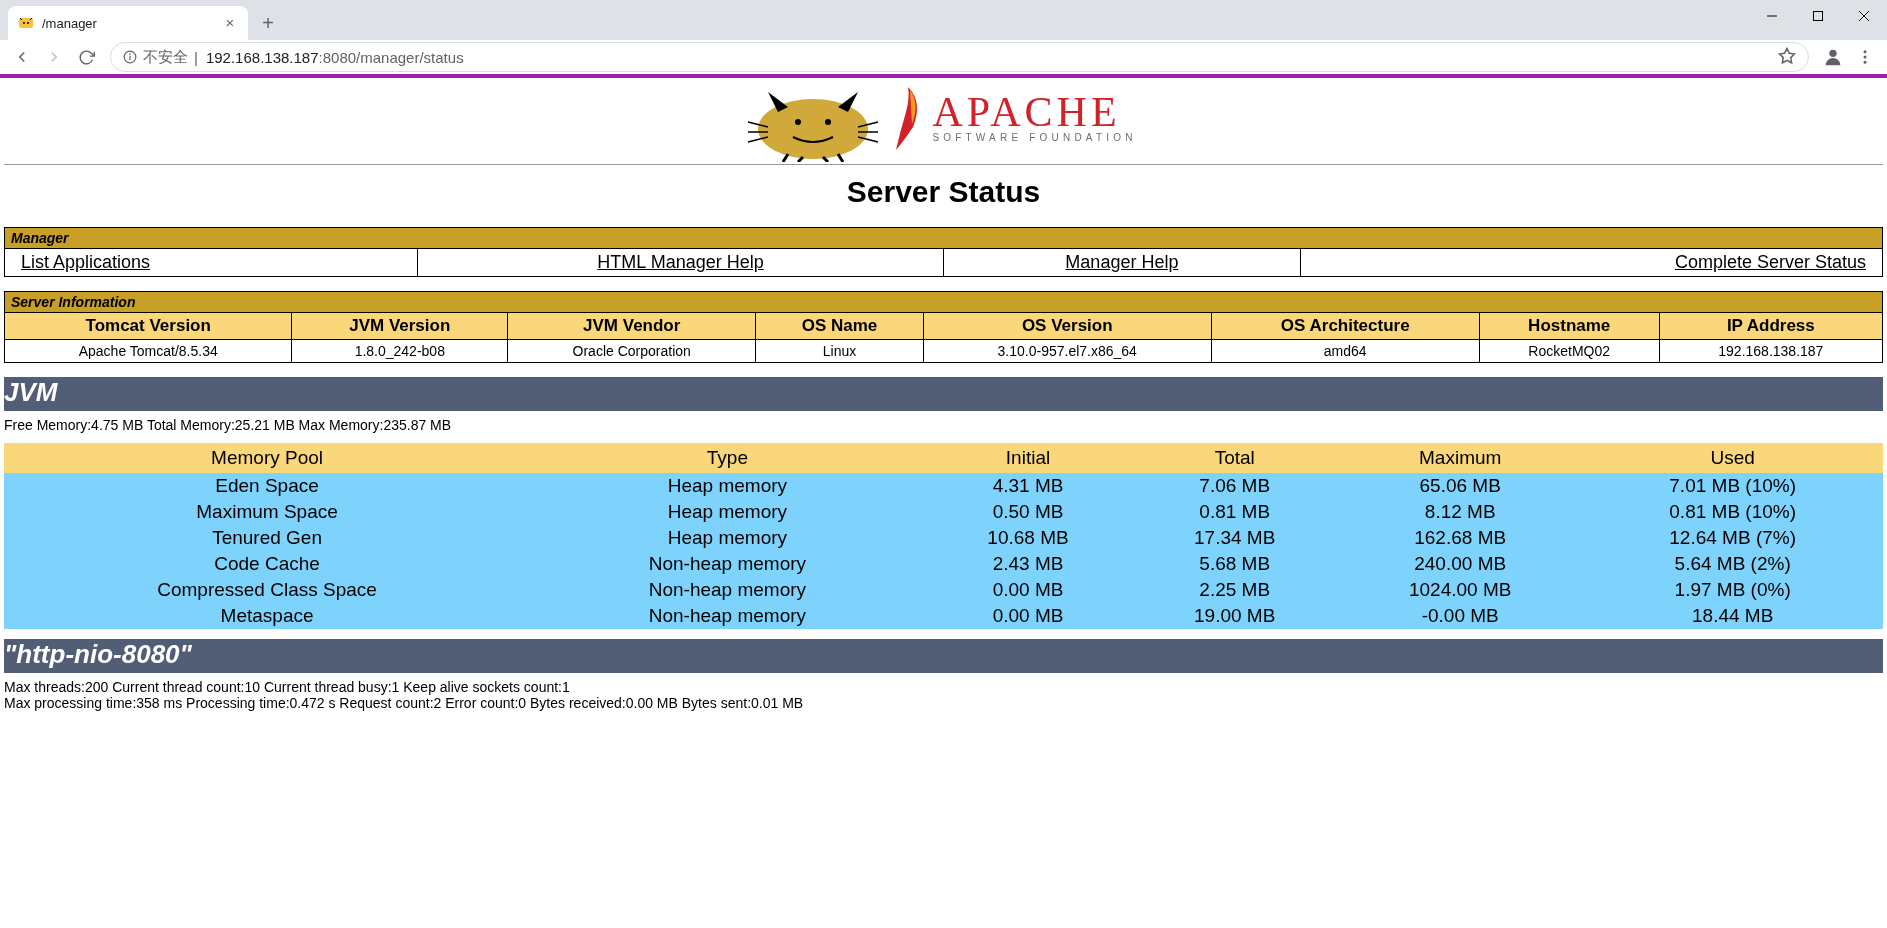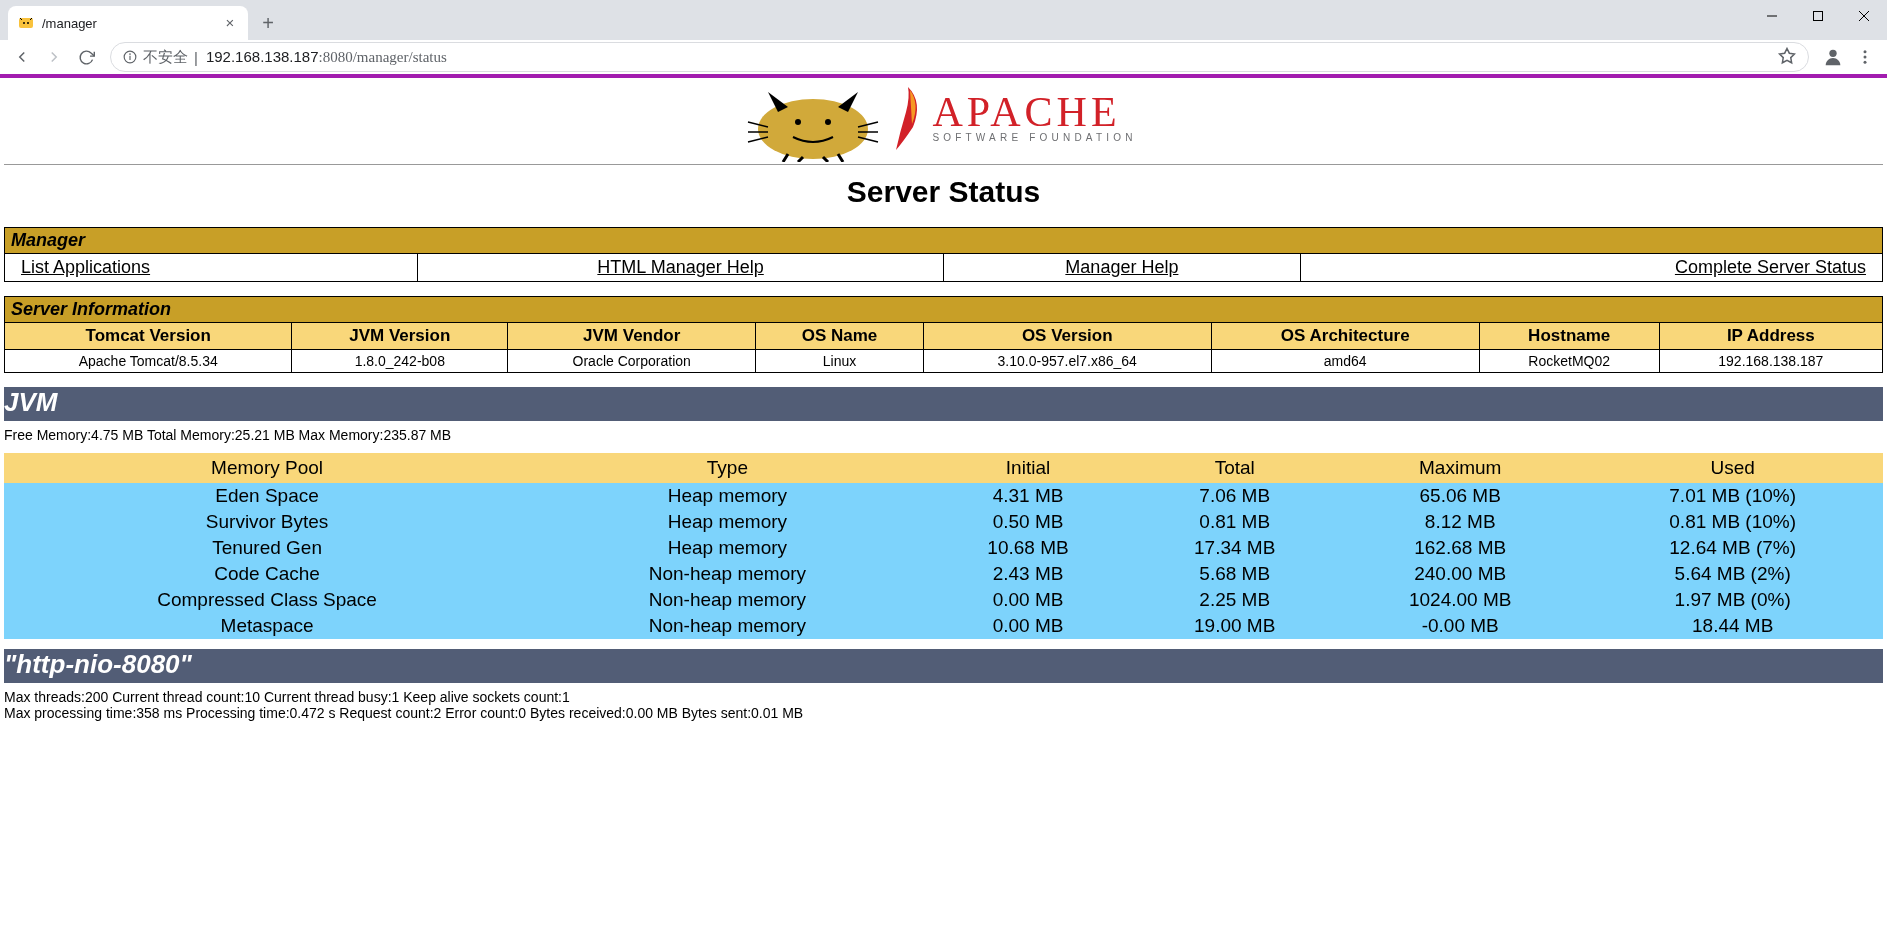--- a/index.html
+++ b/index.html
@@ -15,39 +15,39 @@
   .new-tab { width:28px; height:28px; display:flex; align-items:center; justify-content:center; color:#5f6368; font-size:20px; cursor:pointer; margin-left:6px; margin-bottom:3px; }
   .window-controls { position:absolute; right:0; top:0; height:40px; display:flex; }
   .wc { width:46px; height:32px; display:flex; align-items:center; justify-content:center; color:#000; cursor:pointer; }
   .wc svg { stroke:#000; }
   .toolbar { height:38px; background:#fff; border-bottom:4px solid #a21caf; display:flex; align-items:center; padding:0 8px; gap:4px; }
   .nav-btn { width:28px; height:28px; display:flex; align-items:center; justify-content:center; color:#5f6368; cursor:pointer; border-radius:14px; }
   .nav-btn.disabled { color:#bdc1c6; cursor:default; }
   .omnibox { flex:1; height:30px; border:1px solid #dadce0; border-radius:15px; display:flex; align-items:center; padding:0 12px; gap:8px; font-size:15px; color:#202124; margin:0 6px; }
   .omnibox .insecure { color:#5f6368; display:flex; align-items:center; gap:6px; }
   .omnibox .url-host { color:#202124; }
-  .omnibox .url-rest { color:#5f6368;font-family:Liberation Serif, serif; }
+  .omnibox .url-rest { color:#5f6368; }
   .omnibox .star { margin-left:auto; color:#5f6368; cursor:pointer; }
   .avatar-btn { width:28px; height:28px; border-radius:14px; display:flex; align-items:center; justify-content:center; color:#5f6368; cursor:pointer; }
   .menu-btn { width:28px; height:28px; display:flex; align-items:center; justify-content:center; color:#5f6368; cursor:pointer; }
 
   
   .page { padding: 4px 4px 20px 4px; }
   .header-row { display:flex; align-items:flex-start; justify-content:center; border-bottom:1px solid #999; padding:0 0 2px 0; margin:0 0 6px 0; }
   .tomcat-logo { width:150px; height:80px; }
   .apache-logo { display:flex; align-items:center; gap:4px; padding-right:12px; }
   .apache-text { line-height:1; }
   .apache-text .ap-title { font-family: Georgia, 'Times New Roman', serif; color:#d22128; font-size:42px; letter-spacing:4px; font-weight:400; }
   .apache-text .ap-sub { color:#6d6e71; font-size:10px; letter-spacing:4.2px; }
 
   h1.page-title { text-align:center; font-size:30px; font-weight:700; margin:10px 0 18px; }
 
   table.box { width:100%; border:1px solid #000; border-collapse:collapse; margin-bottom:14px; }
   table.box th, table.box td { border:1px solid #000; }
-  .section-header { background:#c89f27; font-weight:700; font-style:italic; text-align:left; padding:2px 6px; font-size:18px; }
+  .section-header { background:#c89f27; font-weight:700; font-style:italic; text-align:left; padding:2px 6px; font-size:14px; }
   .link-row td { padding:3px 16px; background:#fff; }
   .link-row a { color:#000; text-decoration:underline; font-size:18px; cursor:pointer; }
   td.al-left { text-align:left; }
   td.al-center { text-align:center; }
   td.al-right { text-align:right; }
 
   .subhead th { background:#f9d77a; font-weight:700; padding:3px 6px; text-align:center; font-size:17px; }
   .data-row td { background:#fff; padding:3px 6px; text-align:center; font-size:14px; }
 
   .bar-title { background:#525d76; color:#fff; font-weight:700; font-style:italic; font-size:26px; padding:0 0 3px 0; margin:6px 0 6px 0; }
@@ -235,21 +235,21 @@
       <tbody id="mem-body">
           <tr>
             <td>Eden Space</td>
             <td>Heap memory</td>
             <td>4.31 MB</td>
             <td>7.06 MB</td>
             <td>65.06 MB</td>
             <td>7.01 MB (10%)</td>
           </tr>
           <tr>
-            <td>Survivor Bytes</td>
+            <td>Maximum Space</td>
             <td>Heap memory</td>
             <td>0.50 MB</td>
             <td>0.81 MB</td>
             <td>8.12 MB</td>
             <td>0.81 MB (10%)</td>
           </tr>
           <tr>
             <td>Tenured Gen</td>
             <td>Heap memory</td>
             <td>10.68 MB</td>

